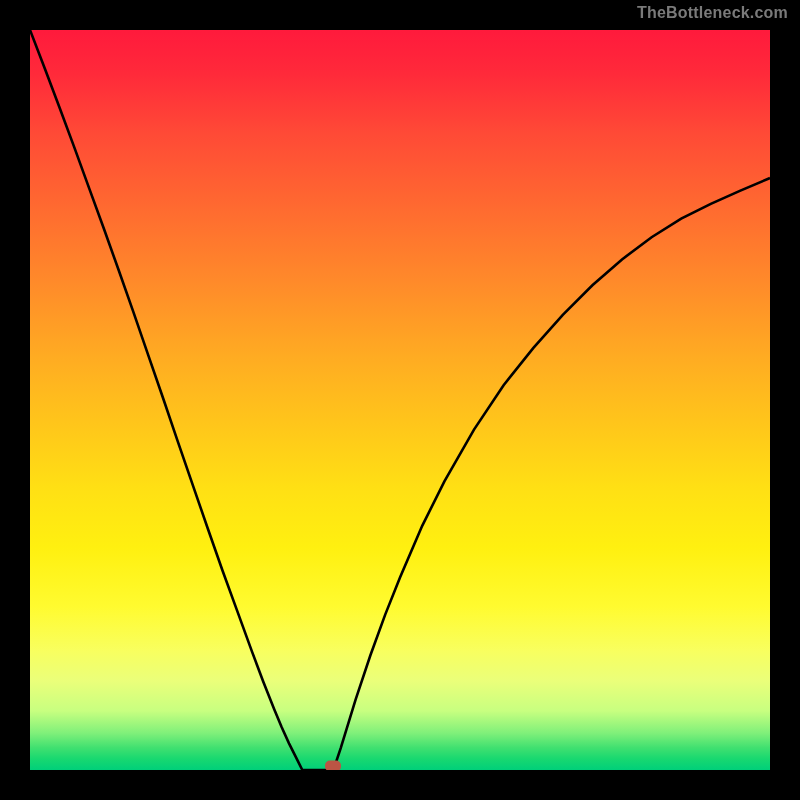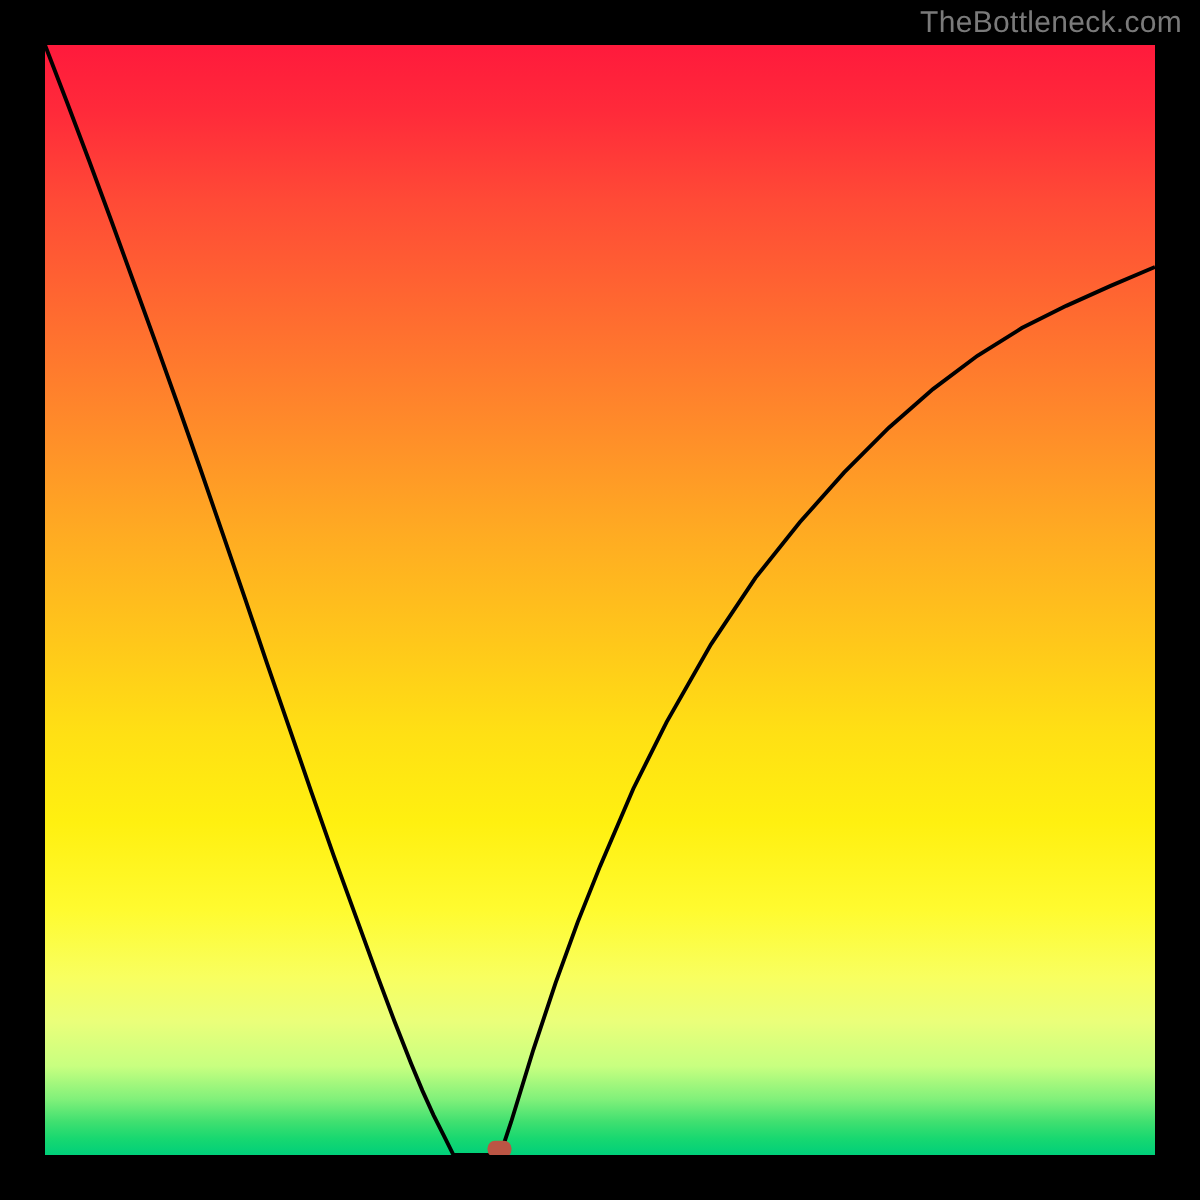--- a/index.html
+++ b/index.html
@@ -15,22 +15,22 @@
     position: relative;
     width: 800px;
     height: 800px;
     background: #000000;
   }
   .watermark {
     position: absolute;
     top: 4px;
     right: 12px;
     color: #7a7a7a;
-    font-size: 20px;
-    font-weight: 400;
+    font-size: 16px;
+    font-weight: 700;
     letter-spacing: 0.2px;
     z-index: 10;
   }
   .plot-area {
     position: absolute;
     left: 30px;
     top: 30px;
     width: 740px;
     height: 740px;
     overflow: hidden;

